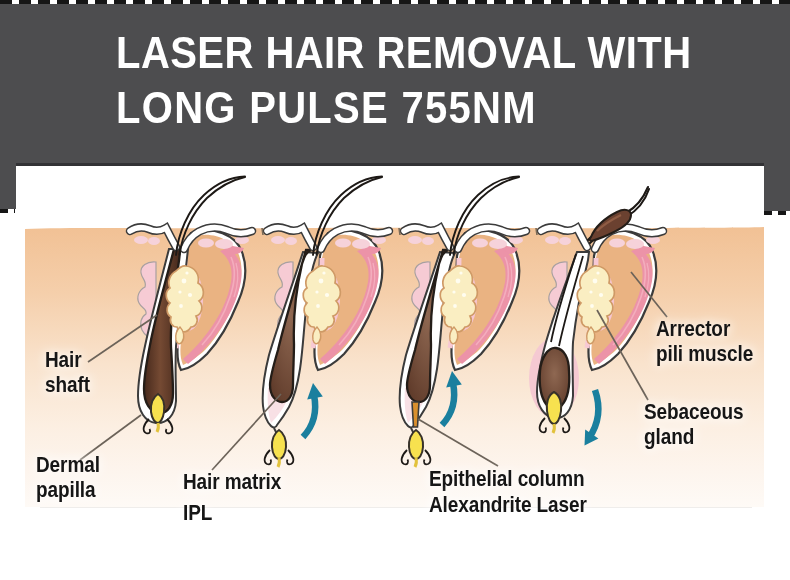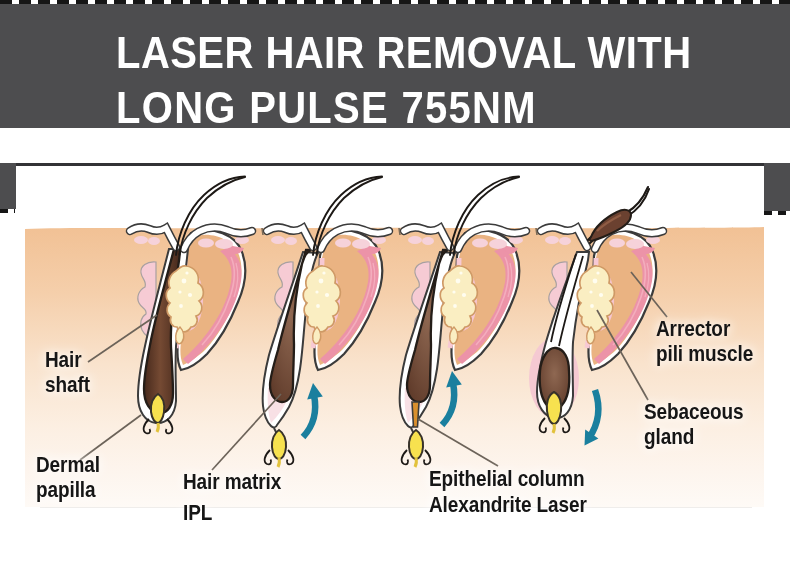--- a/index.html
+++ b/index.html
@@ -1,20 +1,20 @@
 <!DOCTYPE html>
 <html style="--header-bg: #4d4d4f; --title-text: #ffffff; --label-text: #161616; --arrow: #1a7f9e; --leader-line: #6c6359; --cut-line: #161616; --skin-top: #f1c093; --skin-bottom: #fdf6ef;"><head>
 <meta charset="utf-8">
 <style>
   html,body{margin:0;padding:0;background:#fff;}
   .page{position:relative;width:790px;height:580px;background:#fff;overflow:hidden;
         font-family:"Liberation Sans","DejaVu Sans",sans-serif;}
   .cut-top{position:absolute;left:0;top:0;width:790px;height:4px;
         background:repeating-linear-gradient(90deg,var(--cut-line) 0 12px,#ffffff 12px 19px);}
-  .header{position:absolute;left:0;top:4px;width:790px;height:124px;background:var(--header-bg);}
+  .header{position:absolute;left:0;top:4px;width:790px;height:159px;background:var(--header-bg);}
   .title{position:absolute;left:116px;top:21px;color:var(--title-text);
          font-weight:bold;font-size:40px;line-height:50.5px;letter-spacing:0.45px;white-space:nowrap;
          transform:scaleY(1.09);transform-origin:top left;}
   .header-underline{position:absolute;left:14px;top:163px;width:752px;height:3px;background:#323235;}
   .side-col{position:absolute;top:163px;width:16px;height:46px;background:var(--header-bg);}
   .side-col.left{left:0;}
   .side-col.right{left:764px;width:26px;height:48px;}
   .cut-bl{position:absolute;left:0;top:209px;width:15px;height:4px;
         background:repeating-linear-gradient(90deg,var(--cut-line) 0 8px,#ffffff 8px 14px);}
   .cut-br{position:absolute;left:764px;top:211px;width:26px;height:4px;

